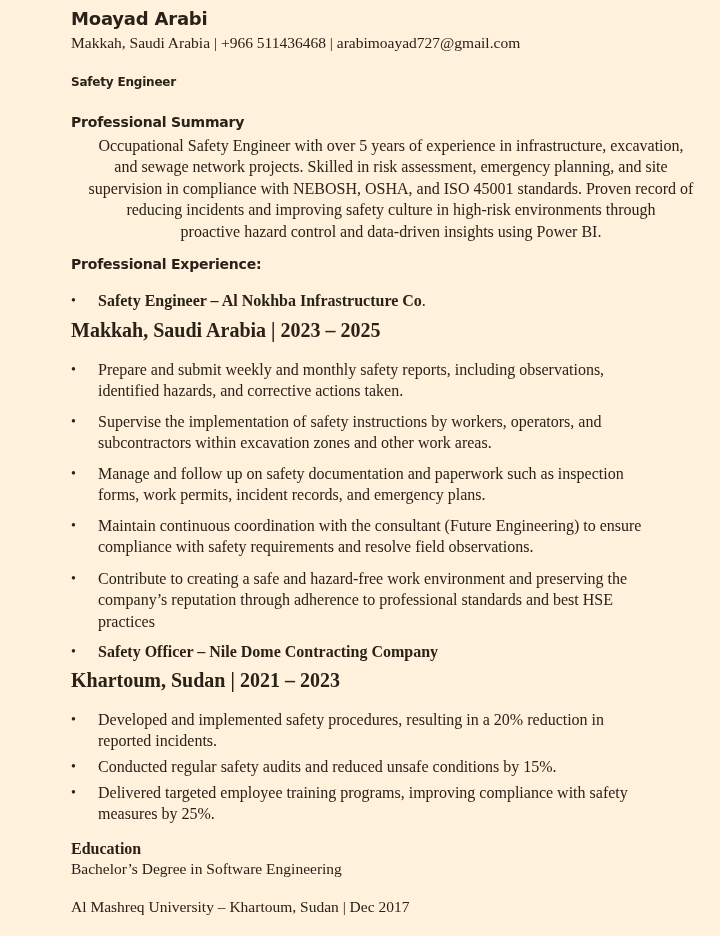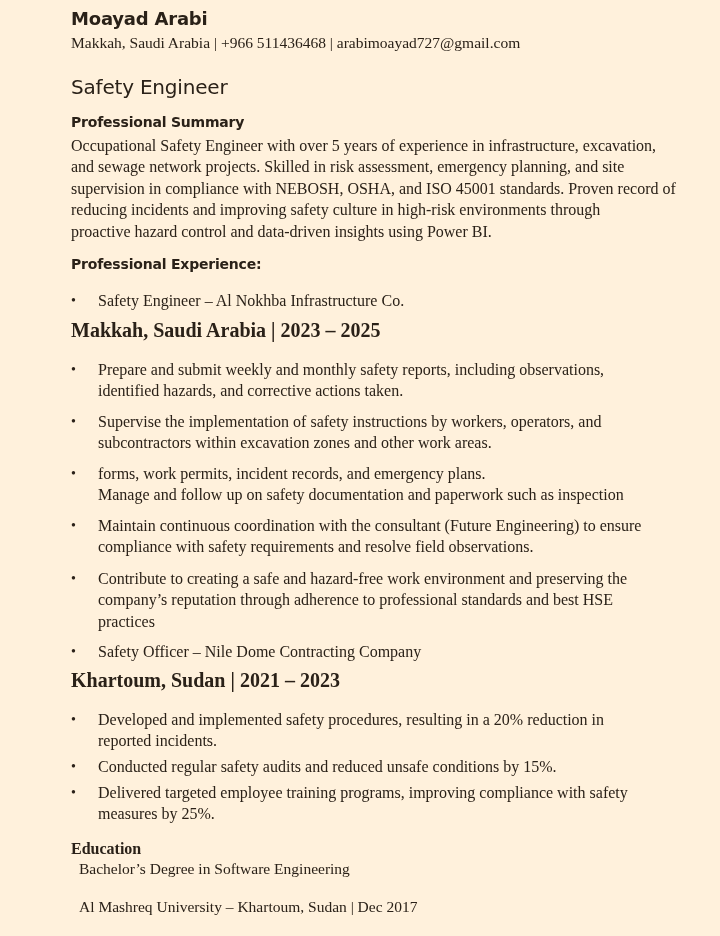--- a/index.html
+++ b/index.html
@@ -7,34 +7,34 @@
       width: 720px; height: 936px; overflow: hidden;
       background: #fff1dc;
       color: #2a2118;
       position: relative;
     }
     .sans { font-family: "DejaVu Sans", "Liberation Sans", sans-serif; }
     .serif { font-family: "Liberation Serif", "DejaVu Serif", serif; }
     .abs { position: absolute; left: 71px; white-space: nowrap; }
     .name { top: 8px; font-size: 18px; font-weight: bold; letter-spacing: -0.2px; }
     .contact { top: 34px; font-size: 15.5px; }
-    .role { top: 75px; font-size: 20px; font-weight: normal; letter-spacing: -0.2px; }
+    .role { top: 75px; font-size: 12px; font-weight: bold; letter-spacing: -0.2px; }
     .h-small { font-size: 14px; font-weight: bold; letter-spacing: -0.2px; }
     .summary {
       position: absolute; left: 71px; top: 135px; width: 640px;
       font-size: 16px; line-height: 21.4px;
     }
-    .summary-line { display: block; white-space: nowrap; }
+    .summary-line { display: block; white-space: nowrap; text-align: center; }
     .bullet-row { position: absolute; left: 71px; width: 640px; font-size: 16px; line-height: 21.4px; }
     .bullet-row .dot { position: absolute; left: 0; top: 0; font-size: 14px; }
     .bullet-row .txt { display: block; margin-left: 27px; white-space: nowrap; }
-    .bold { font-weight: normal; text-align: right; }
+    .bold { font-weight: bold; text-align: right; }
     .sub { font-size: 20px; font-weight: bold; }
     .edu-h { font-size: 16px; font-weight: bold; }
-    .edu { font-size: 15.5px; margin-left: 8px; }
+    .edu { font-size: 15.5px; }
   </style>
 </head>
 <body>
 
 <div class="abs sans name">Moayad Arabi</div>
 <div class="abs serif contact">Makkah, Saudi Arabia | +966 511436468 | arabimoayad727@gmail.com</div>
 <div class="abs sans role">Safety Engineer</div>
 
 <div class="abs sans h-small" style="top:114px;">Professional Summary</div>
 <div class="summary serif">
@@ -58,22 +58,22 @@
   <span class="txt">Prepare and submit weekly and monthly safety reports, including observations,</span>
   <span class="txt">identified hazards, and corrective actions taken.</span>
 </div>
 <div class="bullet-row serif" style="top:411px;">
   <span class="dot">•</span>
   <span class="txt">Supervise the implementation of safety instructions by workers, operators, and</span>
   <span class="txt">subcontractors within excavation zones and other work areas.</span>
 </div>
 <div class="bullet-row serif" style="top:463px;">
   <span class="dot">•</span>
+  <span class="txt">Manage and follow up on safety documentation and paperwork such as inspection</span>
   <span class="txt">forms, work permits, incident records, and emergency plans.</span>
-  <span class="txt">Manage and follow up on safety documentation and paperwork such as inspection</span>
 </div>
 <div class="bullet-row serif" style="top:515px;">
   <span class="dot">•</span>
   <span class="txt">Maintain continuous coordination with the consultant (Future Engineering) to ensure</span>
   <span class="txt">compliance with safety requirements and resolve field observations.</span>
 </div>
 <div class="bullet-row serif" style="top:568px;">
   <span class="dot">•</span>
   <span class="txt">Contribute to creating a safe and hazard-free work environment and preserving the</span>
   <span class="txt">company’s reputation through adherence to professional standards and best HSE</span>

